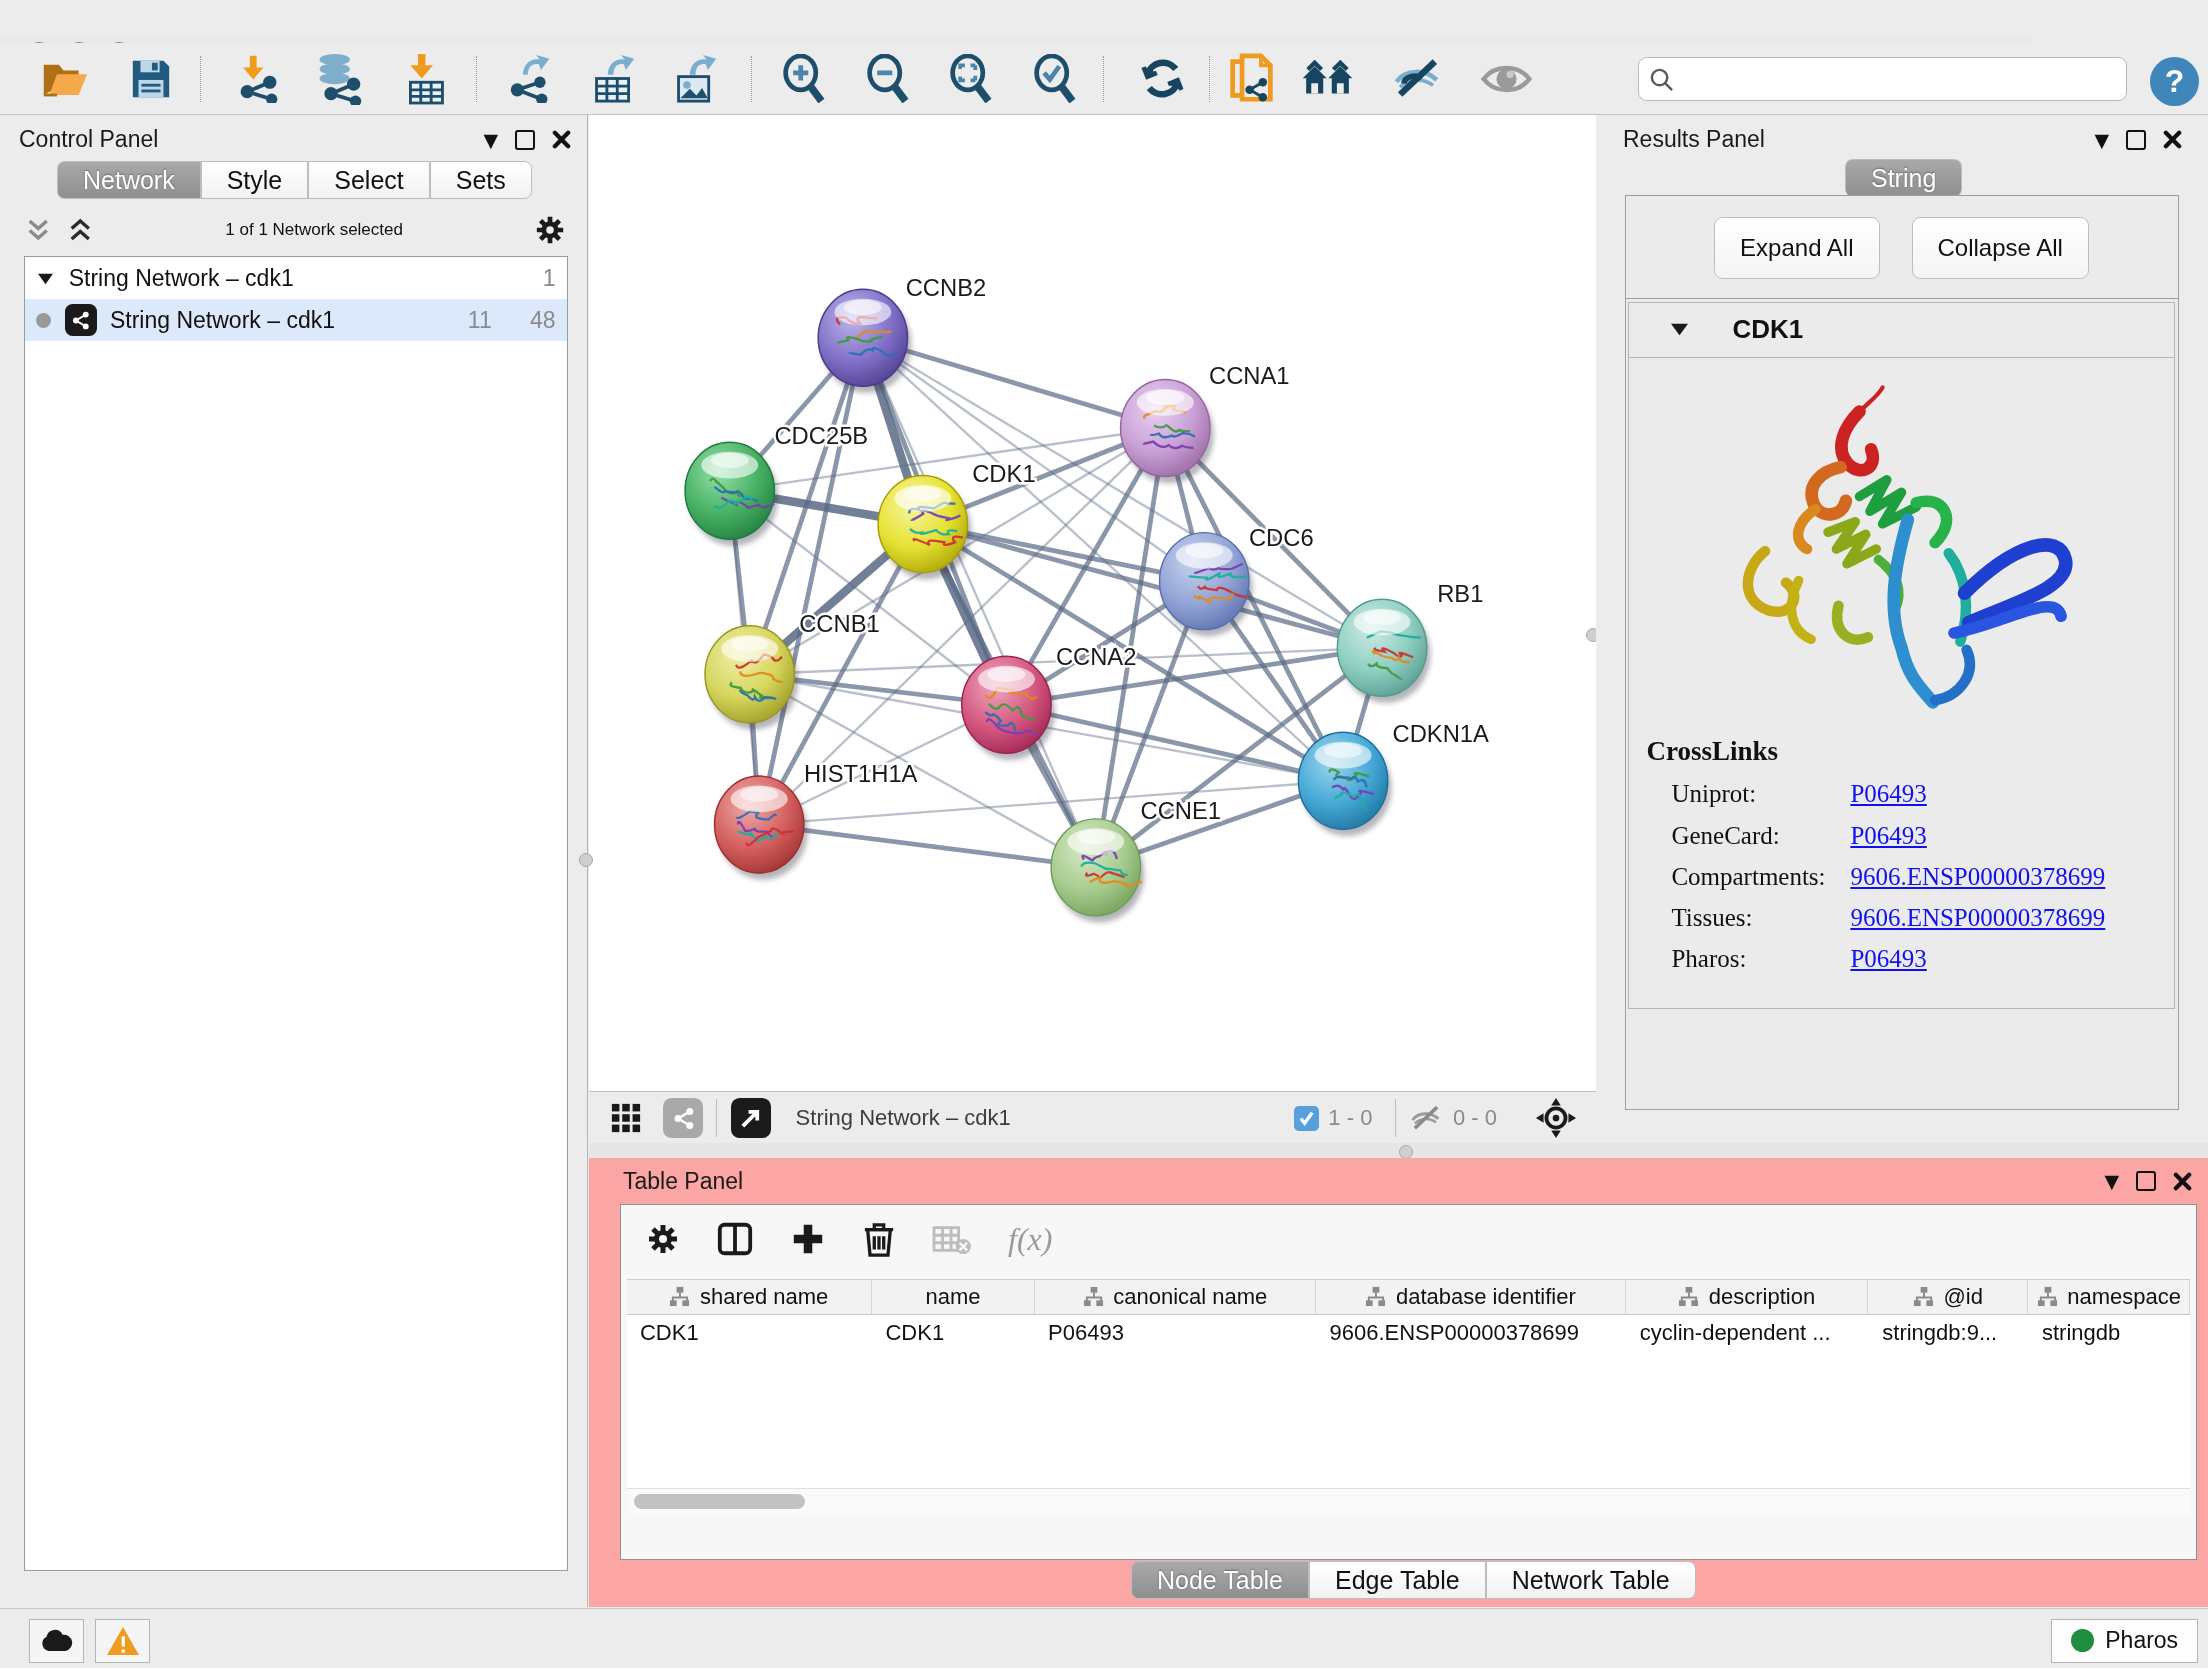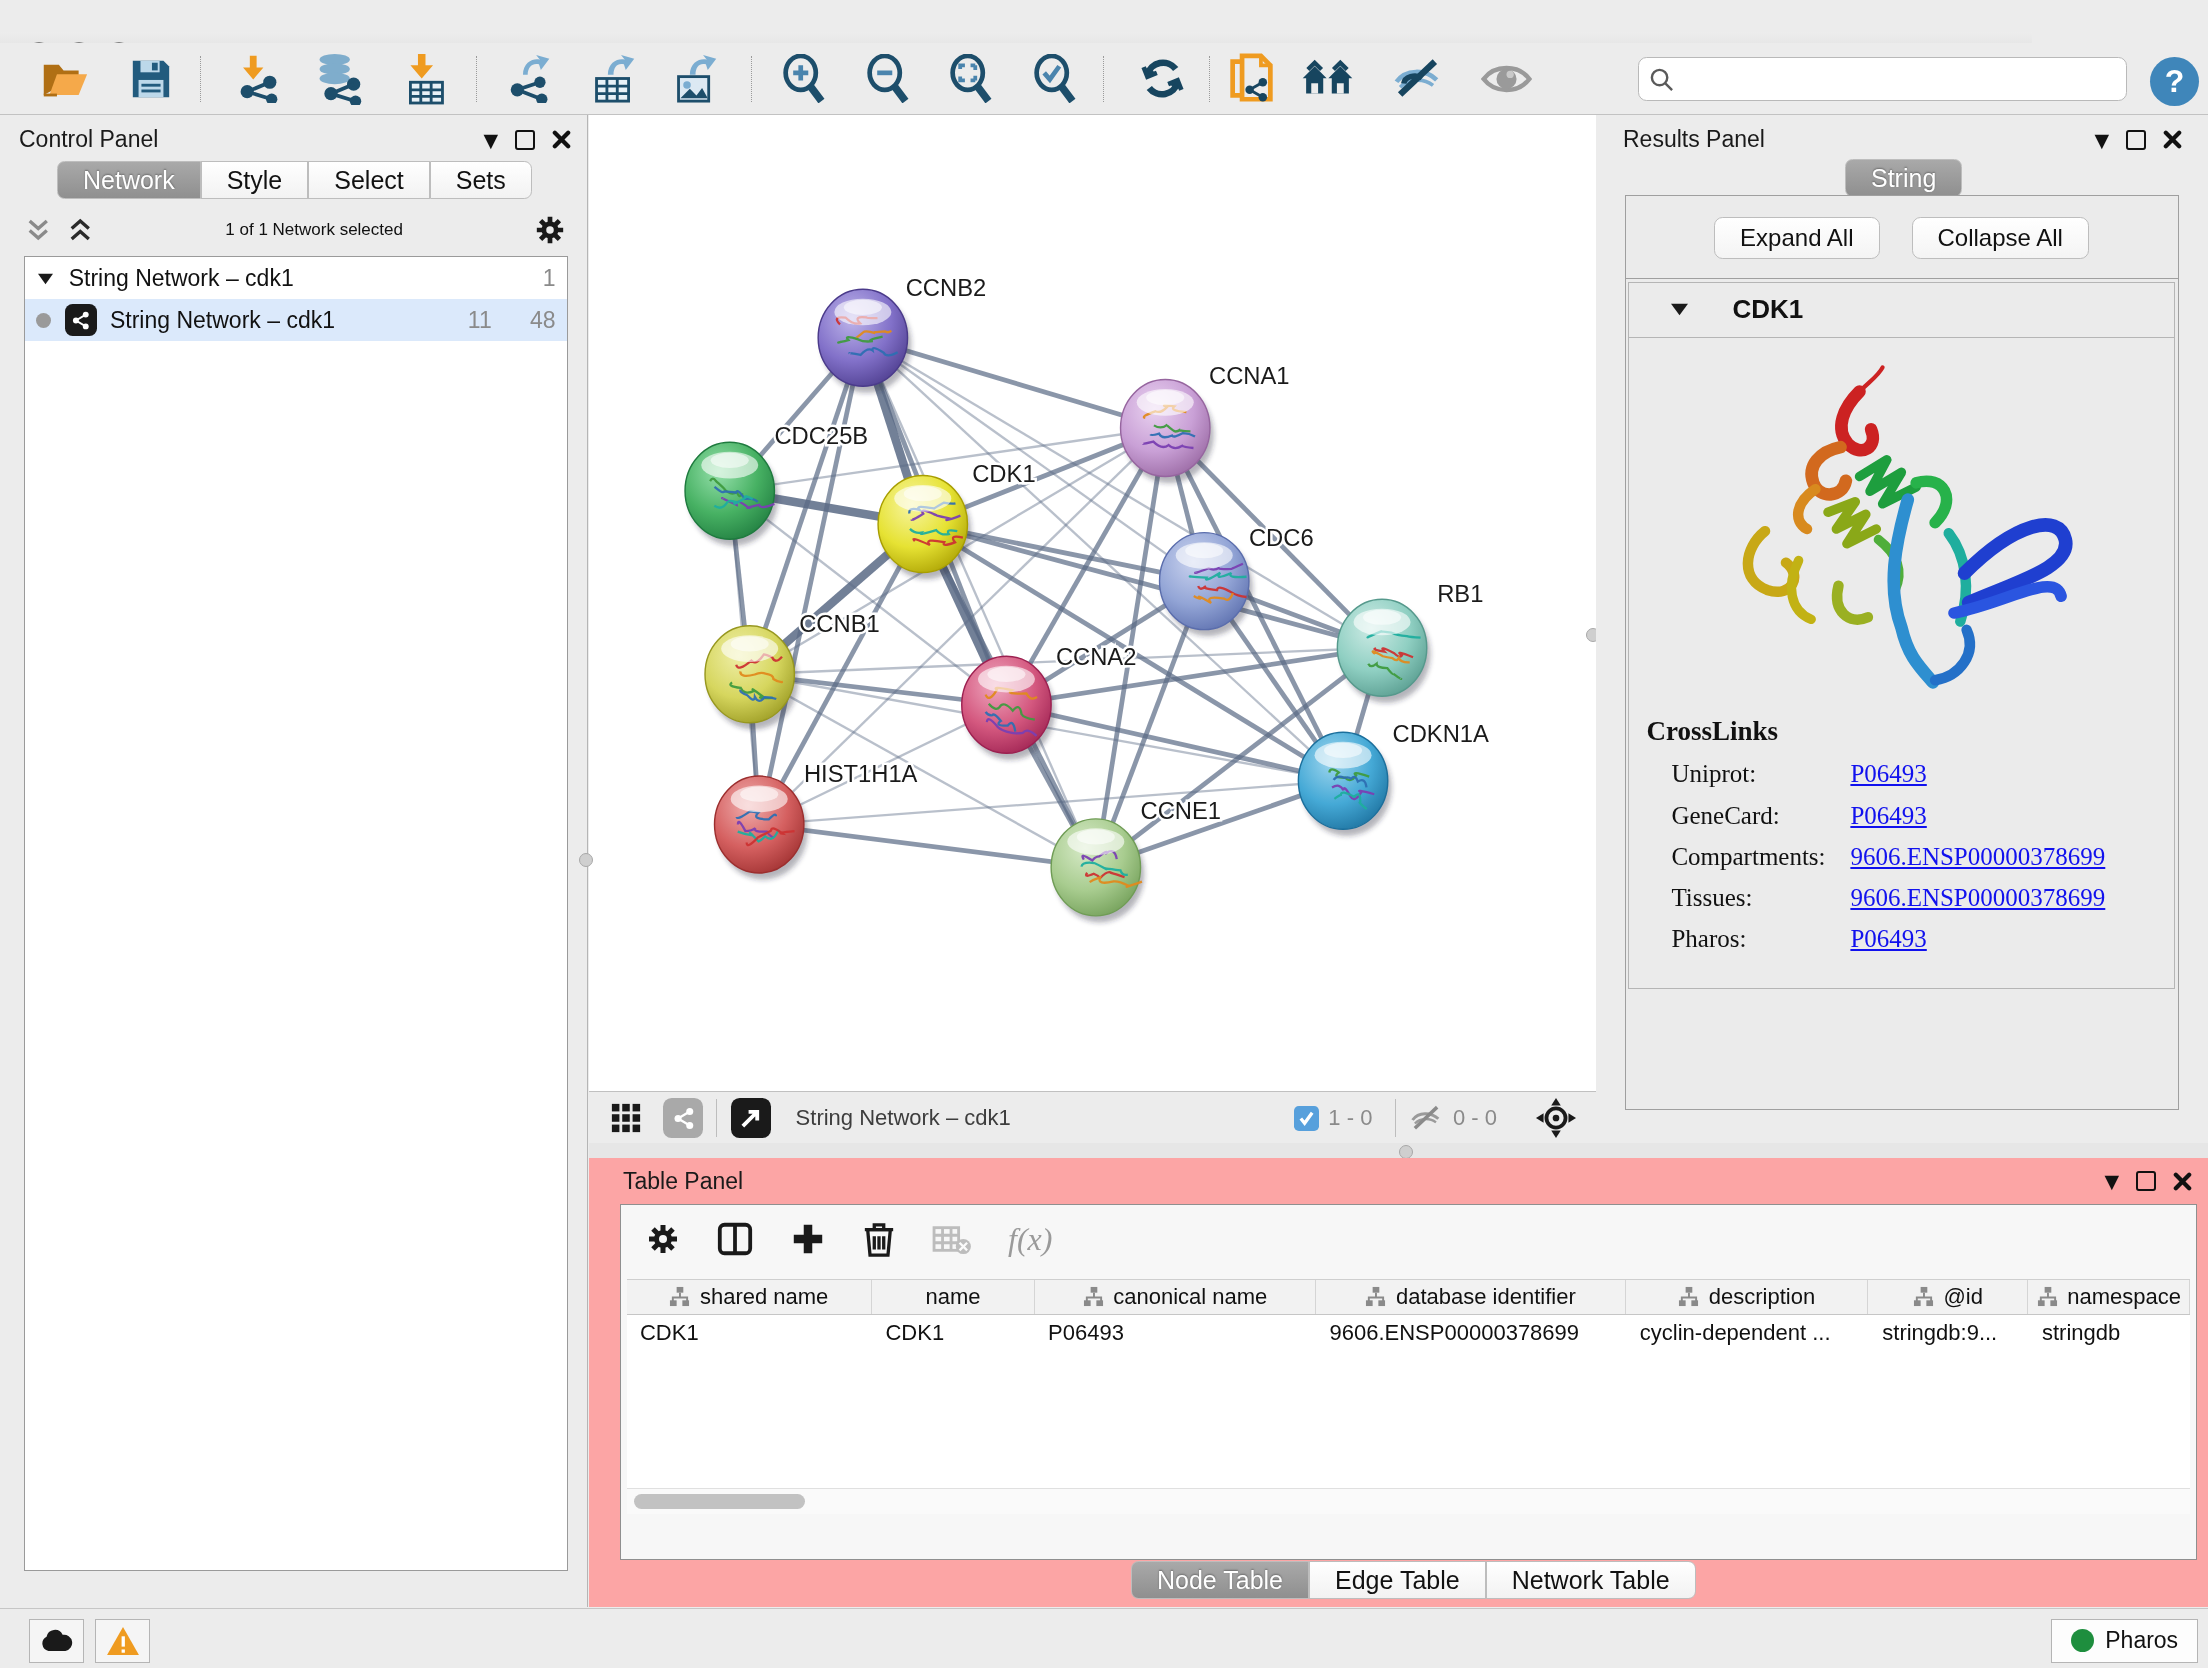--- a/index.html
+++ b/index.html
@@ -47,21 +47,21 @@
   .checkbox{width:25px;height:25px;background:#57a0dc;border-radius:4.8px;display:flex;align-items:center;justify-content:center;}
   
   #h-splitter{left:589px;top:1143px;width:1620px;height:15px;background:#e6e6e6;}
   .knob{width:12.4px;height:12.4px;border-radius:50%;background:#cfcfcf;border:1px solid #a8a8a8;}
   
   #results-panel{left:1596px;top:115px;width:613px;height:1028px;background:#ececec;}
   #rp-header{left:27px;top:11.4px;width:559px;display:flex;justify-content:space-between;align-items:center;}
   #rp-tab{left:249px;top:44px;border-radius:7.6px;}
   #rp-box{left:28.5px;top:80px;width:552px;height:913px;border:1.9px solid #9f9f9f;background:#ebebeb;}
   #rp-btnrow{display:flex;justify-content:center;gap:32px;padding:21px 0 19px 0;border-bottom:1.9px solid #9f9f9f;}
-  .rp-btn{background:linear-gradient(#ffffff,#f4f4f4);border:1px solid #bdbdbd;border-radius:8.6px;font-size:24px;padding:6px 25px;cursor:pointer;color:#111;}
+  .rp-btn{background:linear-gradient(#ffffff,#f4f4f4);border:1px solid #bdbdbd;border-radius:8.6px;font-size:24px;padding:16px 25px;cursor:pointer;color:#111;}
   #rp-entry{margin:2.9px;border:1px solid #b5b5b5;}
   #rp-entry-head{display:flex;align-items:center;gap:42px;padding:11.4px 0 11.4px 40px;border-bottom:1px solid #b5b5b5;}
   #rp-entry-name{font-size:26px;font-weight:bold;color:#111;}
   #rp-desc{font-size:24px;color:#111;padding:13.3px 0 9.5px 21px;border-bottom:1px solid #cfcfcf;}
   #rp-structure{display:block;margin:15px auto 7.6px auto;}
   #rp-crosslinks{padding:5.7px 0 21px 17px;font-family:"Liberation Serif",serif;}
   #xl-title{font-size:27px;font-weight:bold;color:#111;margin-bottom:9.5px;}
   .xl-row{display:flex;margin:13.3px 0 13.3px 25px;font-size:25px;}
   .xl-label{width:179px;color:#111;}
   .xl-link{color:#1111ee;text-decoration:underline;cursor:pointer;}

